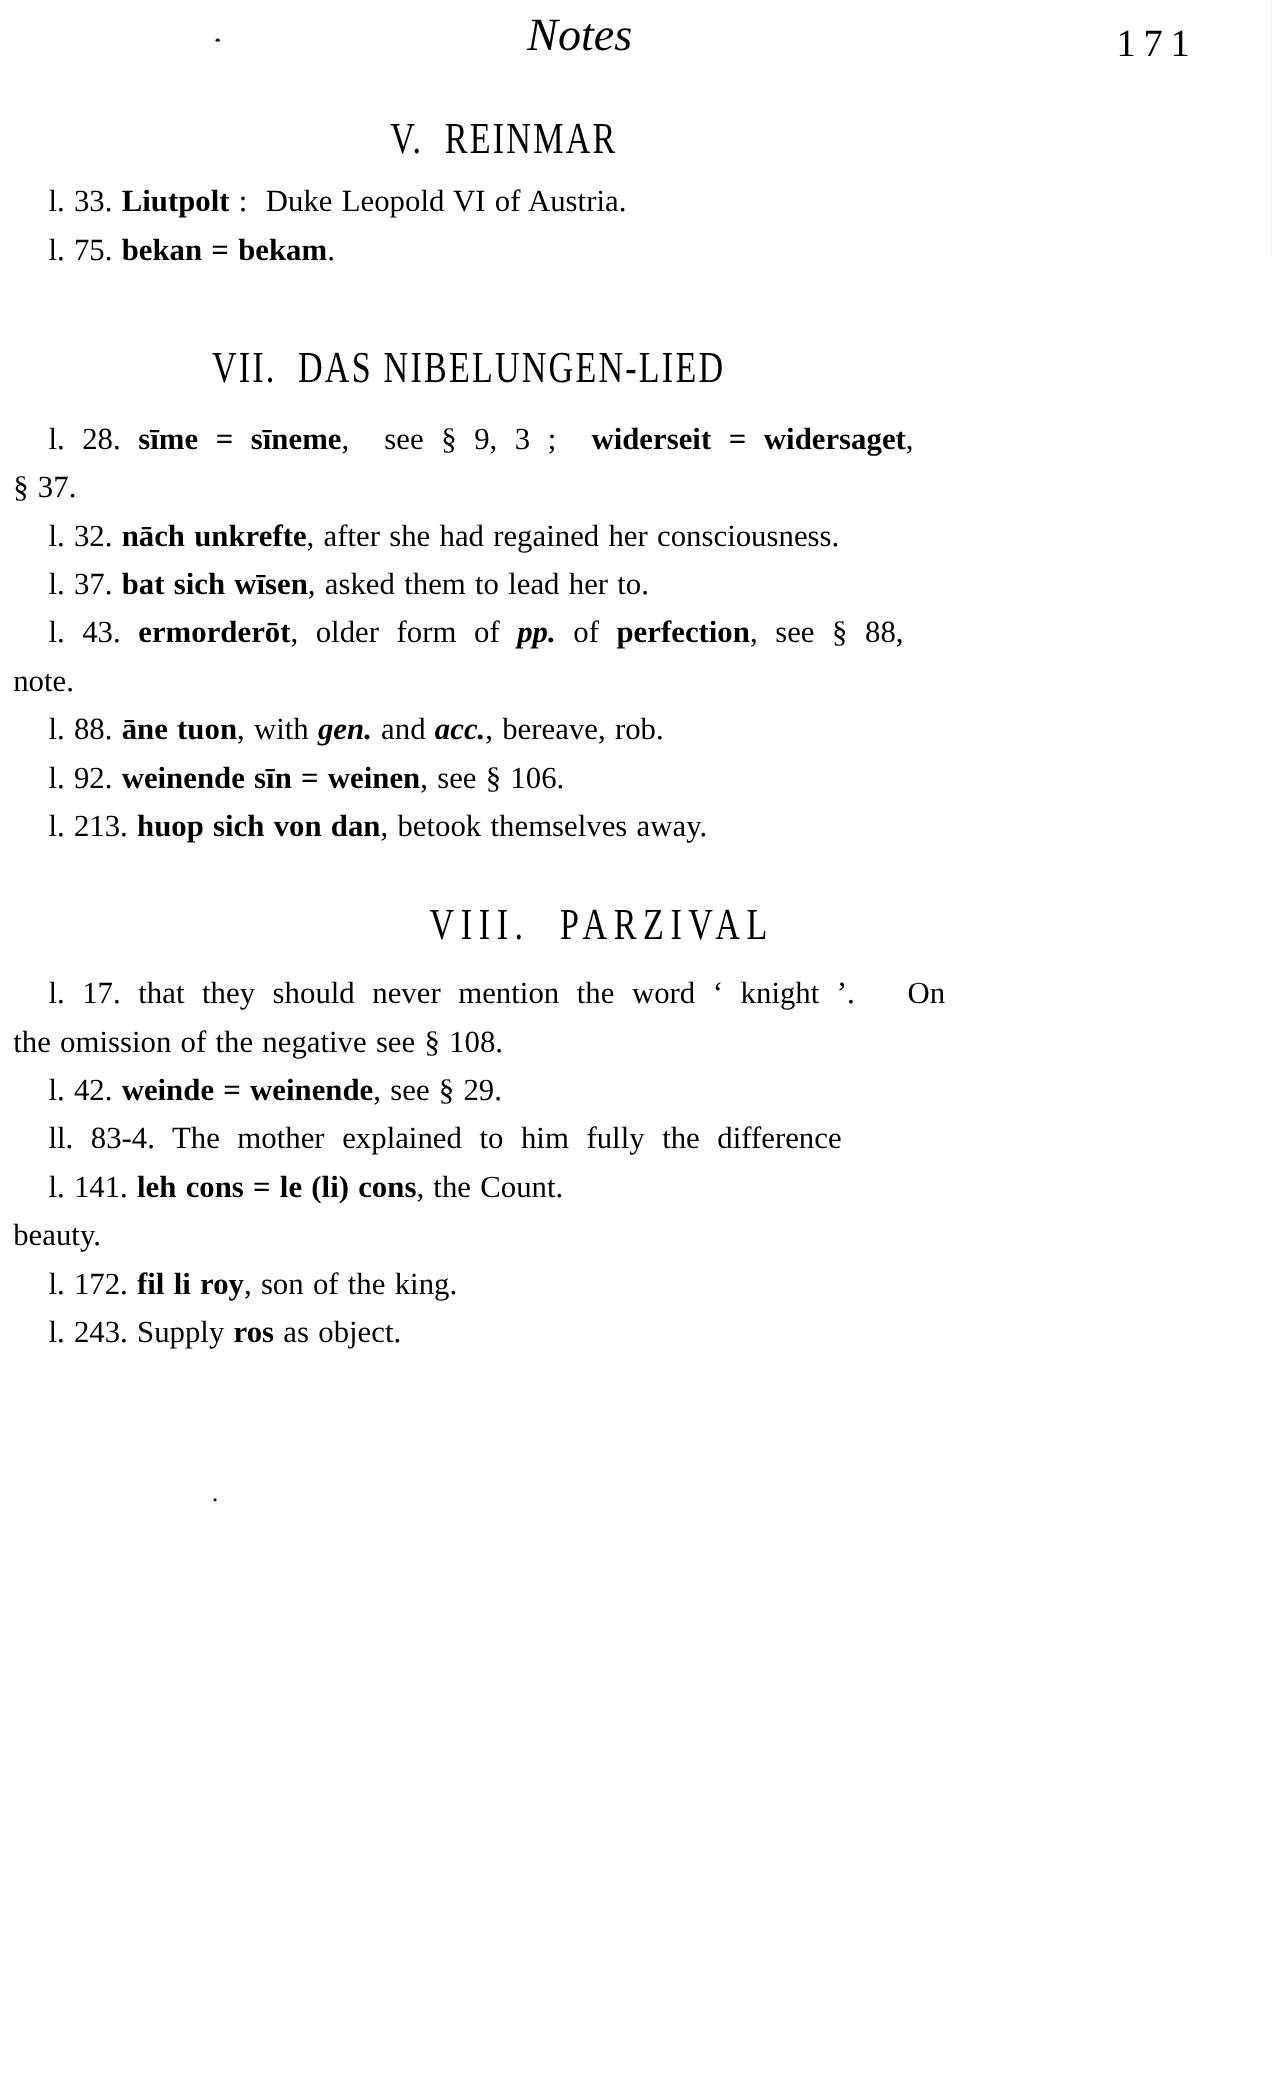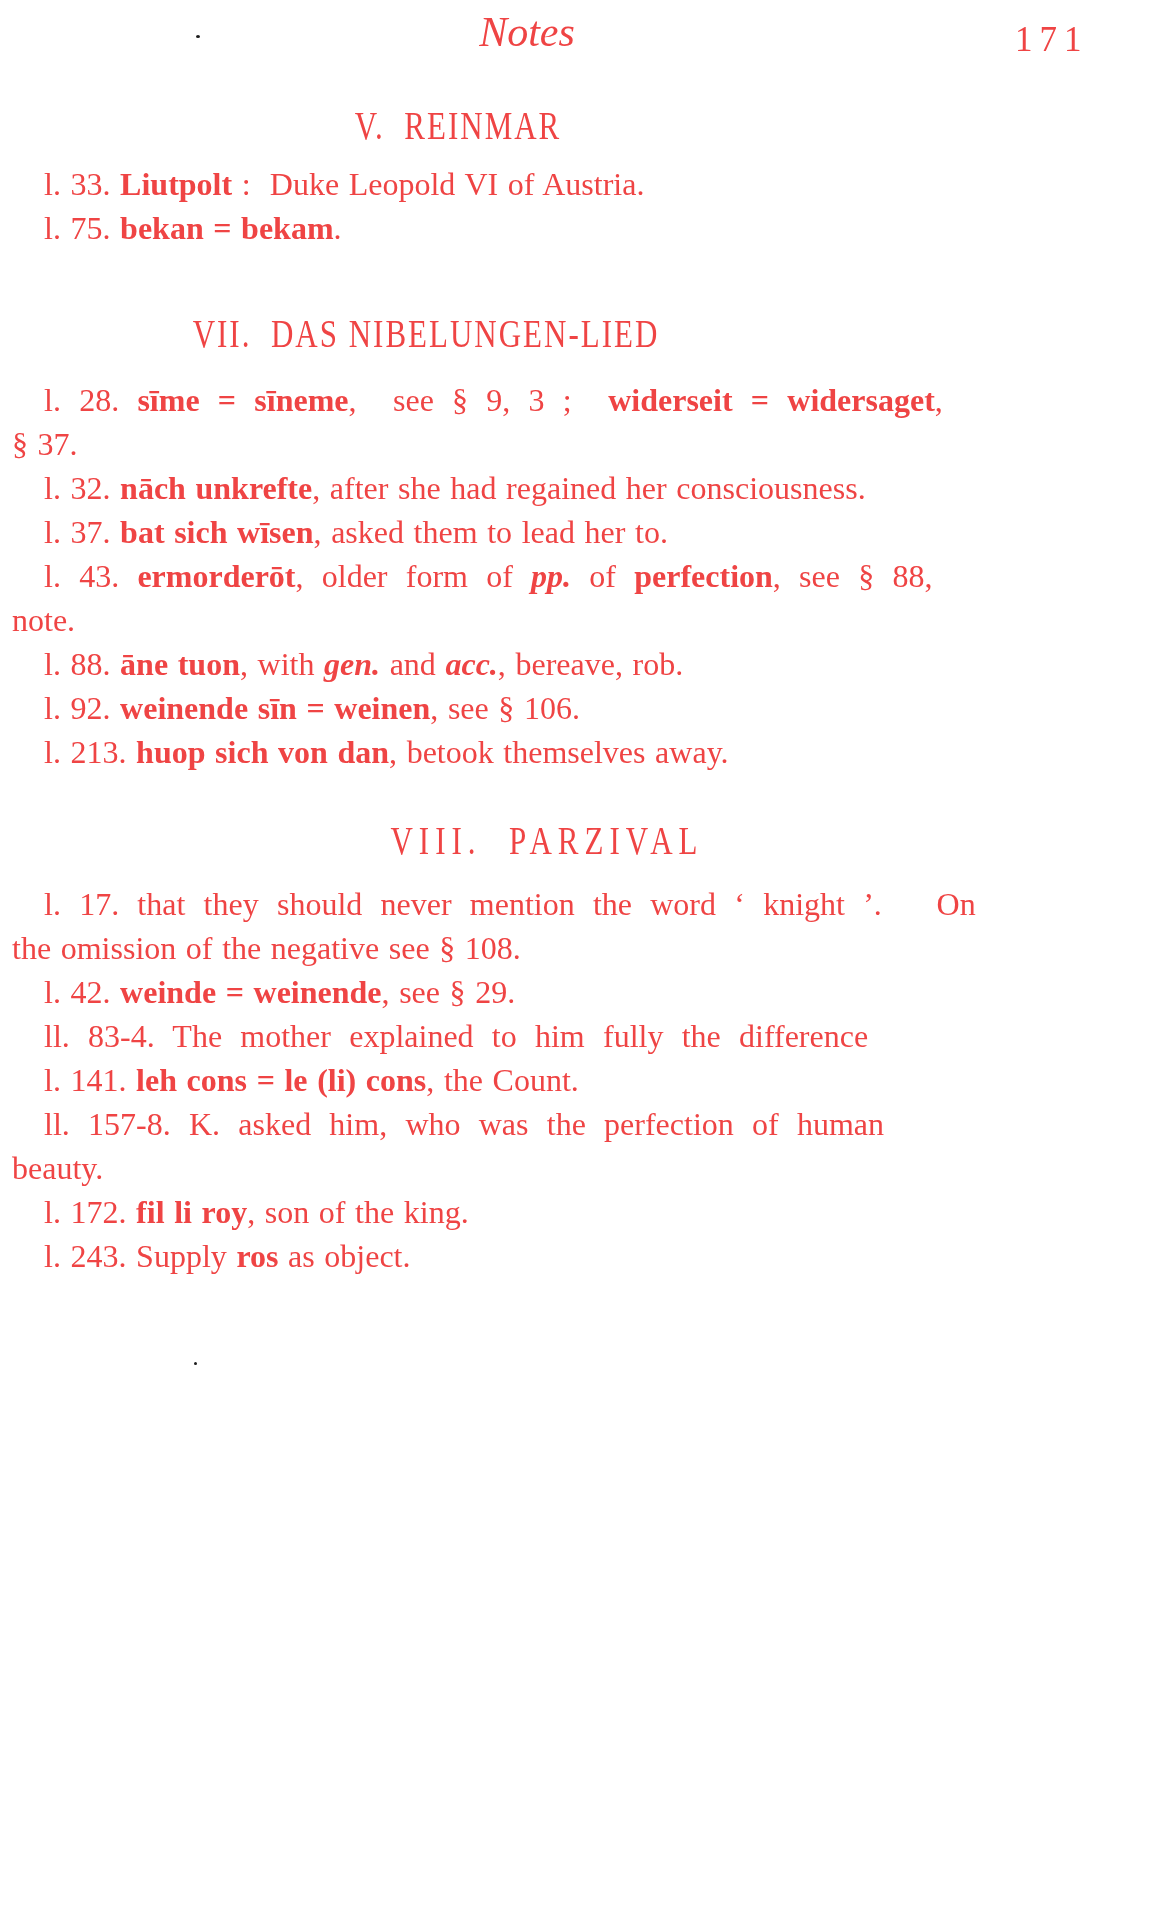--- a/index.html
+++ b/index.html
@@ -2,21 +2,21 @@
 <html><head>
 <meta charset="utf-8">
 <style>
   html,body{margin:0;padding:0;background:#e8e8e8;}
   .page{
     position:relative;
     width:1156px;height:1907px;
     background:#ffffff;
     overflow:hidden;
     font-family:"Liberation Serif","DejaVu Serif",serif;
-    color:#ef4444;
+    color:#000000;
   }
   .header{position:relative;height:60px;}
   .running-title{
     position:absolute;left:527px;top:8px;
     transform:translateX(-50%);
     font-style:italic;font-size:42px;line-height:48px;
   }
   .page-number{
     position:absolute;left:1015px;top:20px;
     font-size:35px;line-height:40px;letter-spacing:7px;
@@ -25,21 +25,21 @@
   .section{overflow:visible;}
   .section-heading{
     font-size:31px;line-height:44px;
     text-align:center;letter-spacing:2px;white-space:pre;
     font-weight:400;
   }
   .section:nth-of-type(1) .section-heading{margin:44px 0 14px;transform:translateX(-116px) scaleY(1.3);}
   .section:nth-of-type(2) .section-heading{margin:62px 0 22px;transform:translateX(-148px) scaleY(1.3);}
   .section:nth-of-type(3) .section-heading{margin:45px 0 19px;transform:translateX(-27px) scaleY(1.3);letter-spacing:6px;}
   .note-line{
-    font-size:32px;line-height:44px;
+    font-size:28px;line-height:44px;
     white-space:pre;word-spacing:0.05em;
   }
   .note-line.indent{padding-left:32px;}
   .note-line.j{word-spacing:0.32em;}
   .b{font-weight:700;}
   .i{font-style:italic;font-weight:bold;}
   .speck{position:absolute;background:#1c1c1c;border-radius:50%;}
   .speck.top{left:196px;top:35px;width:4px;height:3px;}
   .speck.bottom{left:194px;top:1362px;width:3px;height:3px;}
 </style>
@@ -96,21 +96,20 @@
         <div class="note">
           <div class="note-line indent"><span class="">l. 42. </span><span class="b">weinde = weinende</span><span class="">, see § 29.</span></div>
         </div>
         <div class="note">
           <div class="note-line indent j"><span class="">ll. 83-4. The mother explained to him fully the difference</span></div>
         </div>
         <div class="note">
           <div class="note-line indent"><span class="">l. 141. </span><span class="b">leh cons = le (li) cons</span><span class="">, the Count.</span></div>
         </div>
         <div class="note">
-          <div class="note-line indent j"><span class="">ll. 157-8. K. asked him, who was the perfection of human</span></div>
           <div class="note-line"><span class="">beauty.</span></div>
         </div>
         <div class="note">
           <div class="note-line indent"><span class="">l. 172. </span><span class="b">fil li roy</span><span class="">, son of the king.</span></div>
         </div>
         <div class="note">
           <div class="note-line indent"><span class="">l. 243. Supply </span><span class="b">ros</span><span class=""> as object.</span></div>
         </div>
       </section>
     </div>

